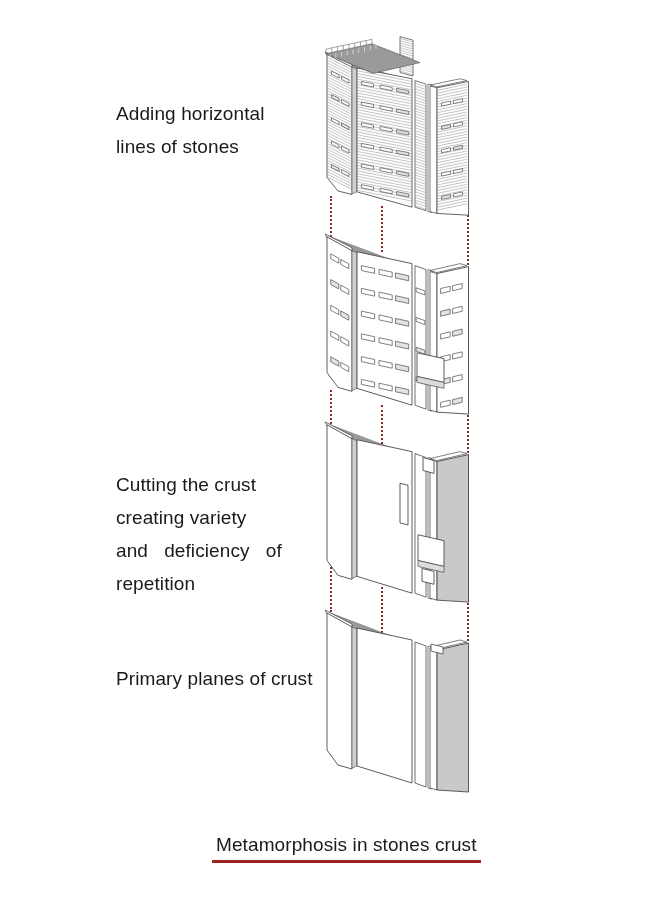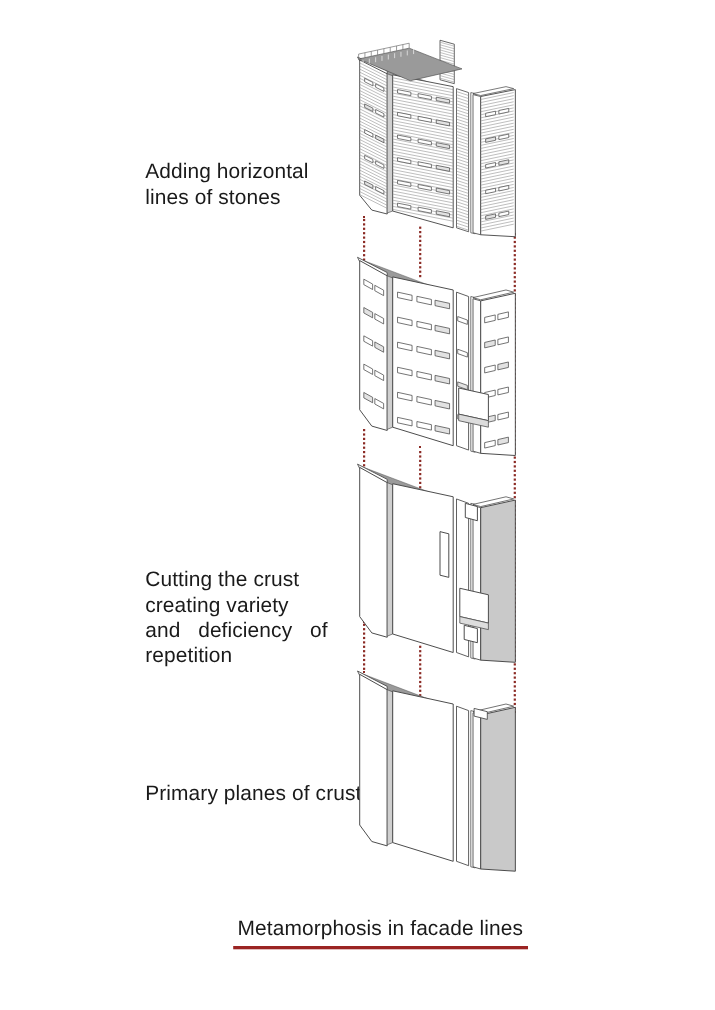--- a/index.html
+++ b/index.html
@@ -1,22 +1,22 @@
 <!DOCTYPE html>
 <html style="--text: #1a1a1a; --underline: #9b2423; --guide: #8b2a24;"><head>
 <meta charset="utf-8">
 <style>
   html,body{margin:0;padding:0;background:#fff;}
   #page{
     position:relative;width:650px;height:918px;background:#ffffff;overflow:hidden;
     font-family:"Liberation Sans","DejaVu Sans",sans-serif;
   }
   .stage-label{
-    position:absolute;left:132px;font-size:19px;line-height:23px;
-    color:var(--text,#1a1a1a);white-space:pre-wrap;letter-spacing:0.1px;margin-top:48px;
+    position:absolute;left:116px;font-size:19px;line-height:33px;
+    color:var(--text,#1a1a1a);white-space:pre-wrap;letter-spacing:0.1px;
   }
   #label-stones{top:97px;}
   #label-openings{top:289px;}
   #label-cutting{top:468px;}
   #label-primary{top:662px;}
   .caption{
     position:absolute;left:212px;top:834px;font-size:19px;color:var(--text,#1a1a1a);
     padding:0 4px 4px 4px;border-bottom:3px solid var(--underline,#9b2423);
     letter-spacing:0.1px;
   }
@@ -406,14 +406,14 @@
     </svg>
 
   <div id="label-stones" class="stage-label">Adding horizontal
 lines of stones</div>
   <div id="label-primary" class="stage-label">Primary planes of crust</div>
   <div id="label-cutting" class="stage-label">Cutting the crust
 creating variety
 and   deficiency   of
 repetition</div>
 
-  <div class="caption">Metamorphosis in facade lines</div>
+  <div class="caption">Metamorphosis in stones crust</div>
 </div>
 
 </body></html>

